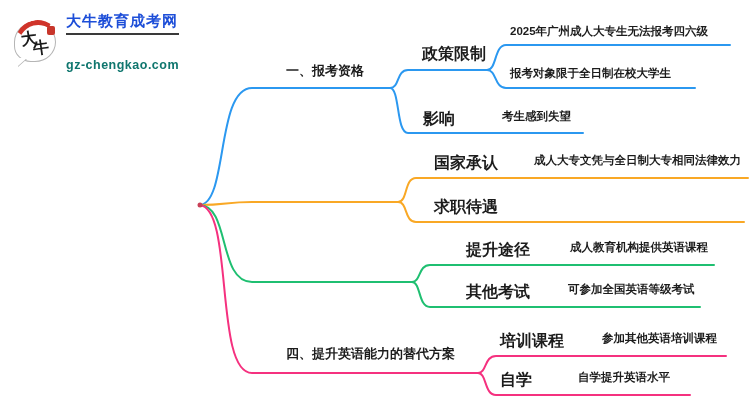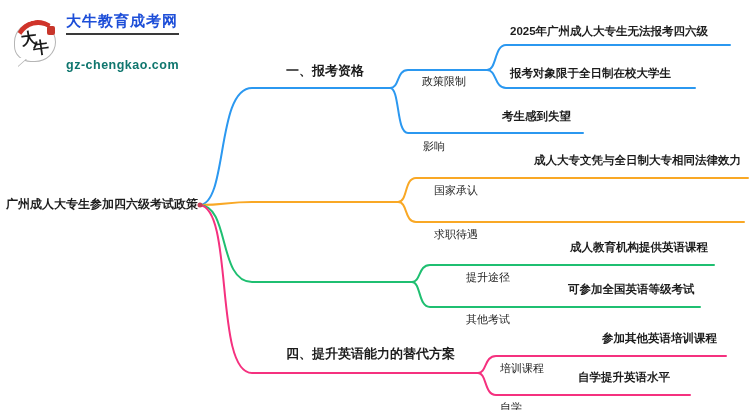--- a/index.html
+++ b/index.html
@@ -9,21 +9,21 @@
   }
   #stage{position:absolute;inset:0;width:750px;height:410px;}
   svg.links{position:absolute;left:0;top:0;pointer-events:none;}
   .node{
     position:absolute;white-space:nowrap;color:#1c1c1c;line-height:1.25;
     letter-spacing:0;
     text-align:right;
   }
   .root-label{font-size:12px;font-weight:700;}
   .branch-label{font-size:13px;font-weight:600;font-family:Liberation Mono, monospace;}
-  .sub-label{font-size:11px;font-weight:400;margin-top:31px;}
+  .sub-label{font-size:16px;font-weight:700;}
   .leaf-label{font-size:11.5px;font-weight:600;}
 
   
   .logo{position:absolute;left:14px;top:12px;display:flex;align-items:center;gap:8px;cursor:pointer;}
   .logo-icon{position:relative;width:44px;height:44px;}
   .bubble{
     position:absolute;left:0;top:2px;width:40px;height:38px;background:#fff;
     border:1.5px solid #b5b5b5;border-radius:50% 50% 50% 40%;
   }
   .logo-arc{
@@ -73,21 +73,20 @@
     </g>
 
     <g fill="none" stroke-width="2" stroke-linecap="round">
       <path d="M200 205 C 234 209, 214 373, 252 373 L 478 373" stroke="#f5317f"></path>
       <path d="M478 373 C 487 373, 484 356, 496 356 L 726 356" stroke="#f5317f"></path>
       <path d="M478 373 C 487 373, 484 395, 496 395 L 690 395" stroke="#f5317f"></path>
     </g>
     <circle cx="200" cy="205" r="2.5" fill="#c94057"></circle>
   </svg>
 
-  <div class="node root-label" style="left:6px;top:197px">广州成人大专生参加四六级考试政策</div>
 
   <div class="node branch-label" style="left:286px;top:64px">一、报考资格</div>
   <div class="node sub-label" style="left:422px;top:44px">政策限制</div>
   <div class="node leaf-label" style="left:510px;top:24px">2025年广州成人大专生无法报考四六级</div>
   <div class="node leaf-label" style="left:510px;top:66px">报考对象限于全日制在校大学生</div>
   <div class="node sub-label" style="left:423px;top:109px">影响</div>
   <div class="node leaf-label" style="left:502px;top:109px">考生感到失望</div>
 
   <div class="node sub-label" style="left:434px;top:153px">国家承认</div>
   <div class="node leaf-label" style="left:534px;top:153px">成人大专文凭与全日制大专相同法律效力</div>

